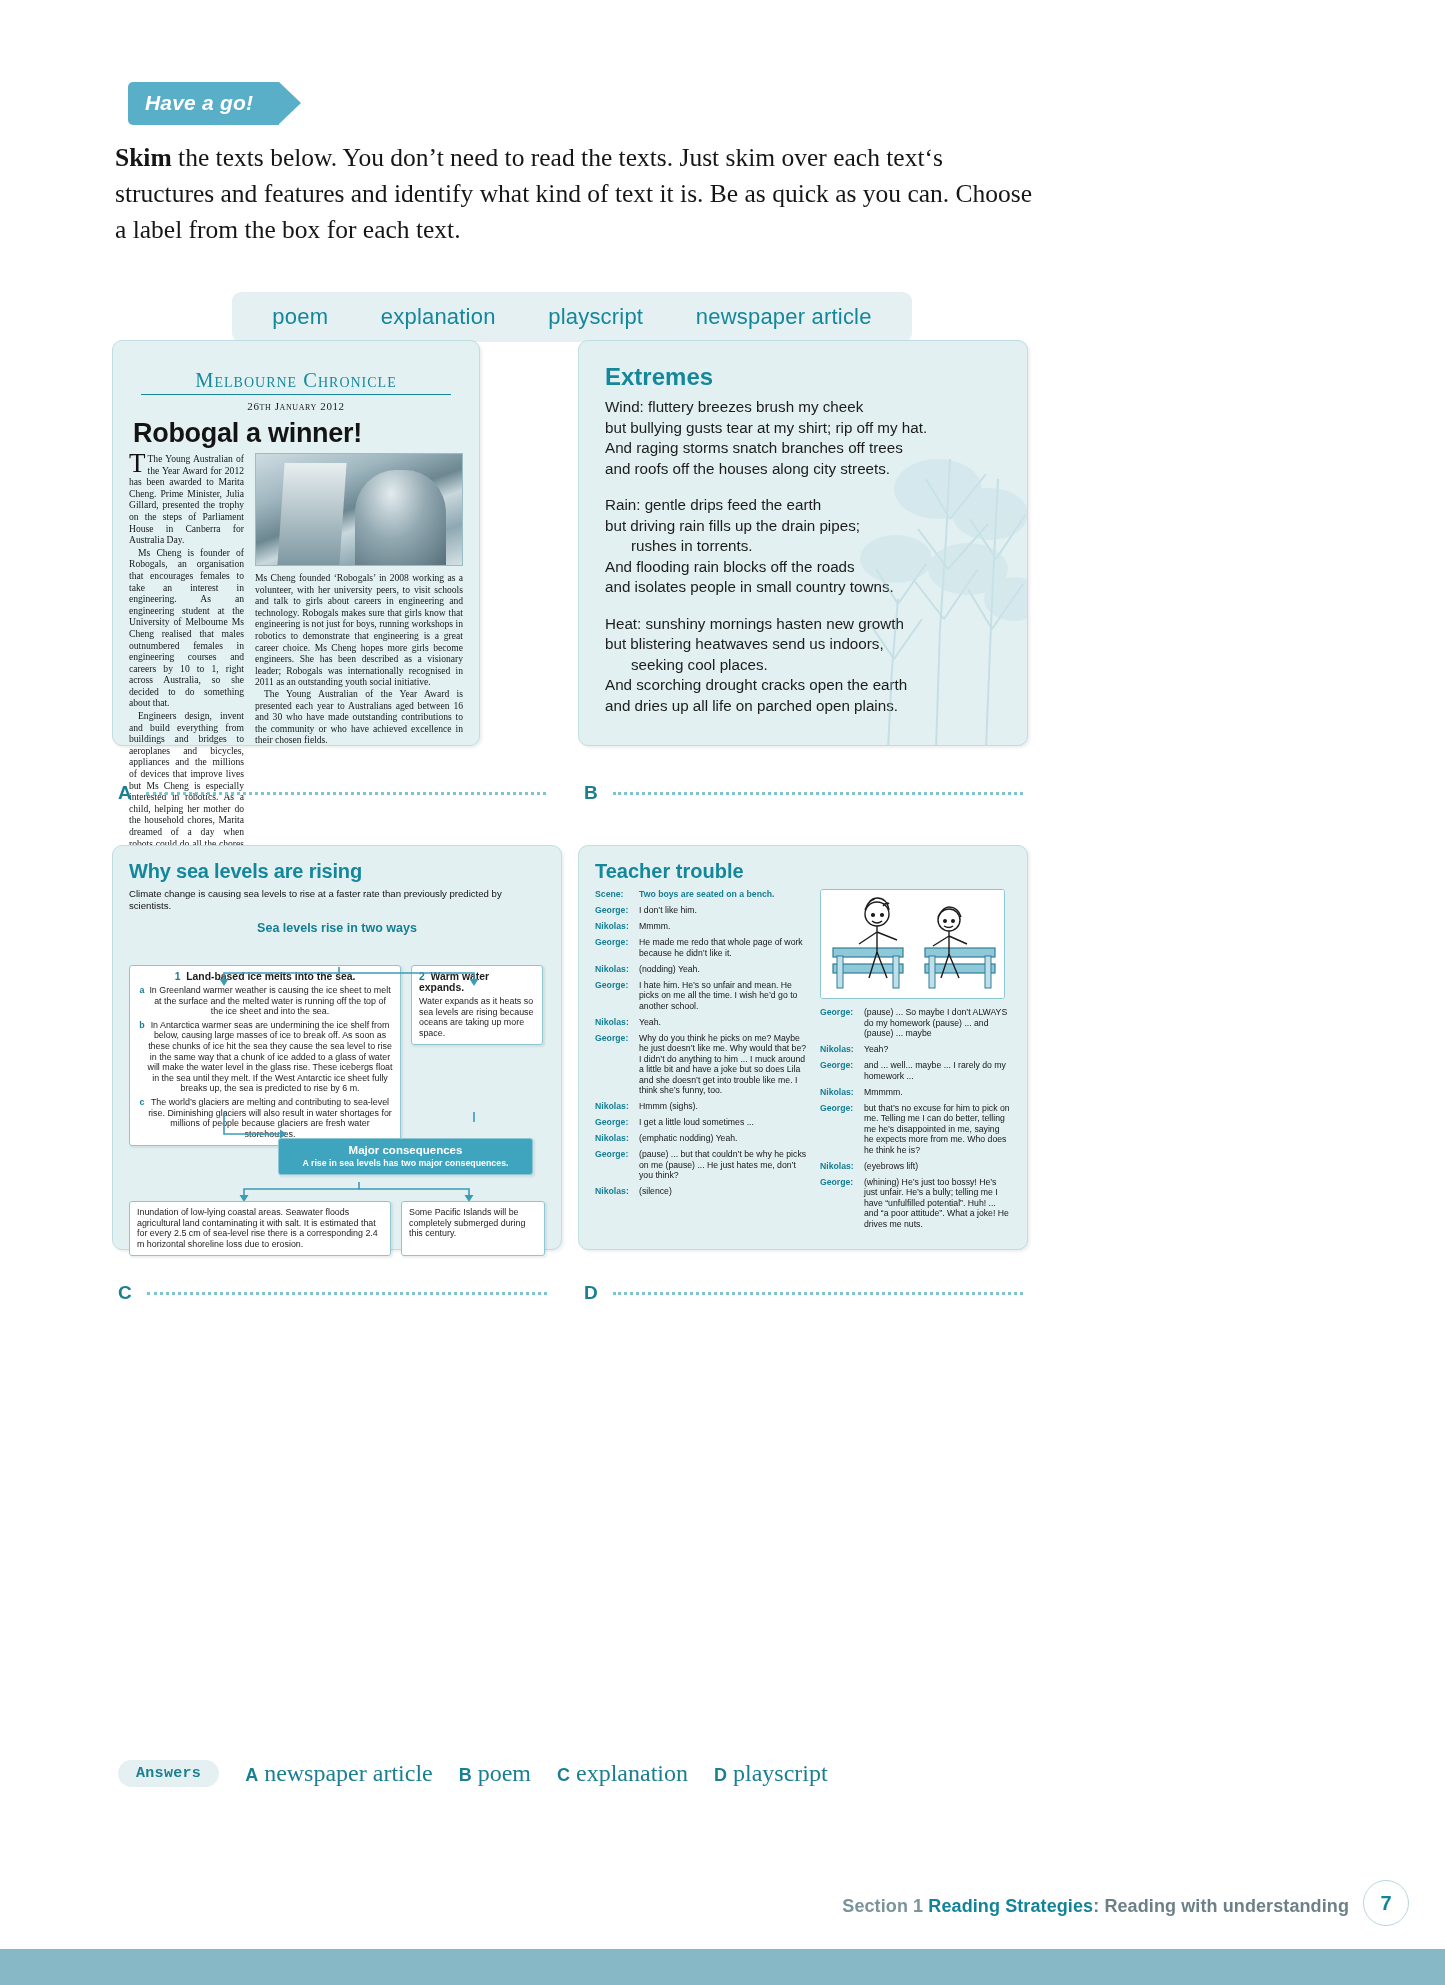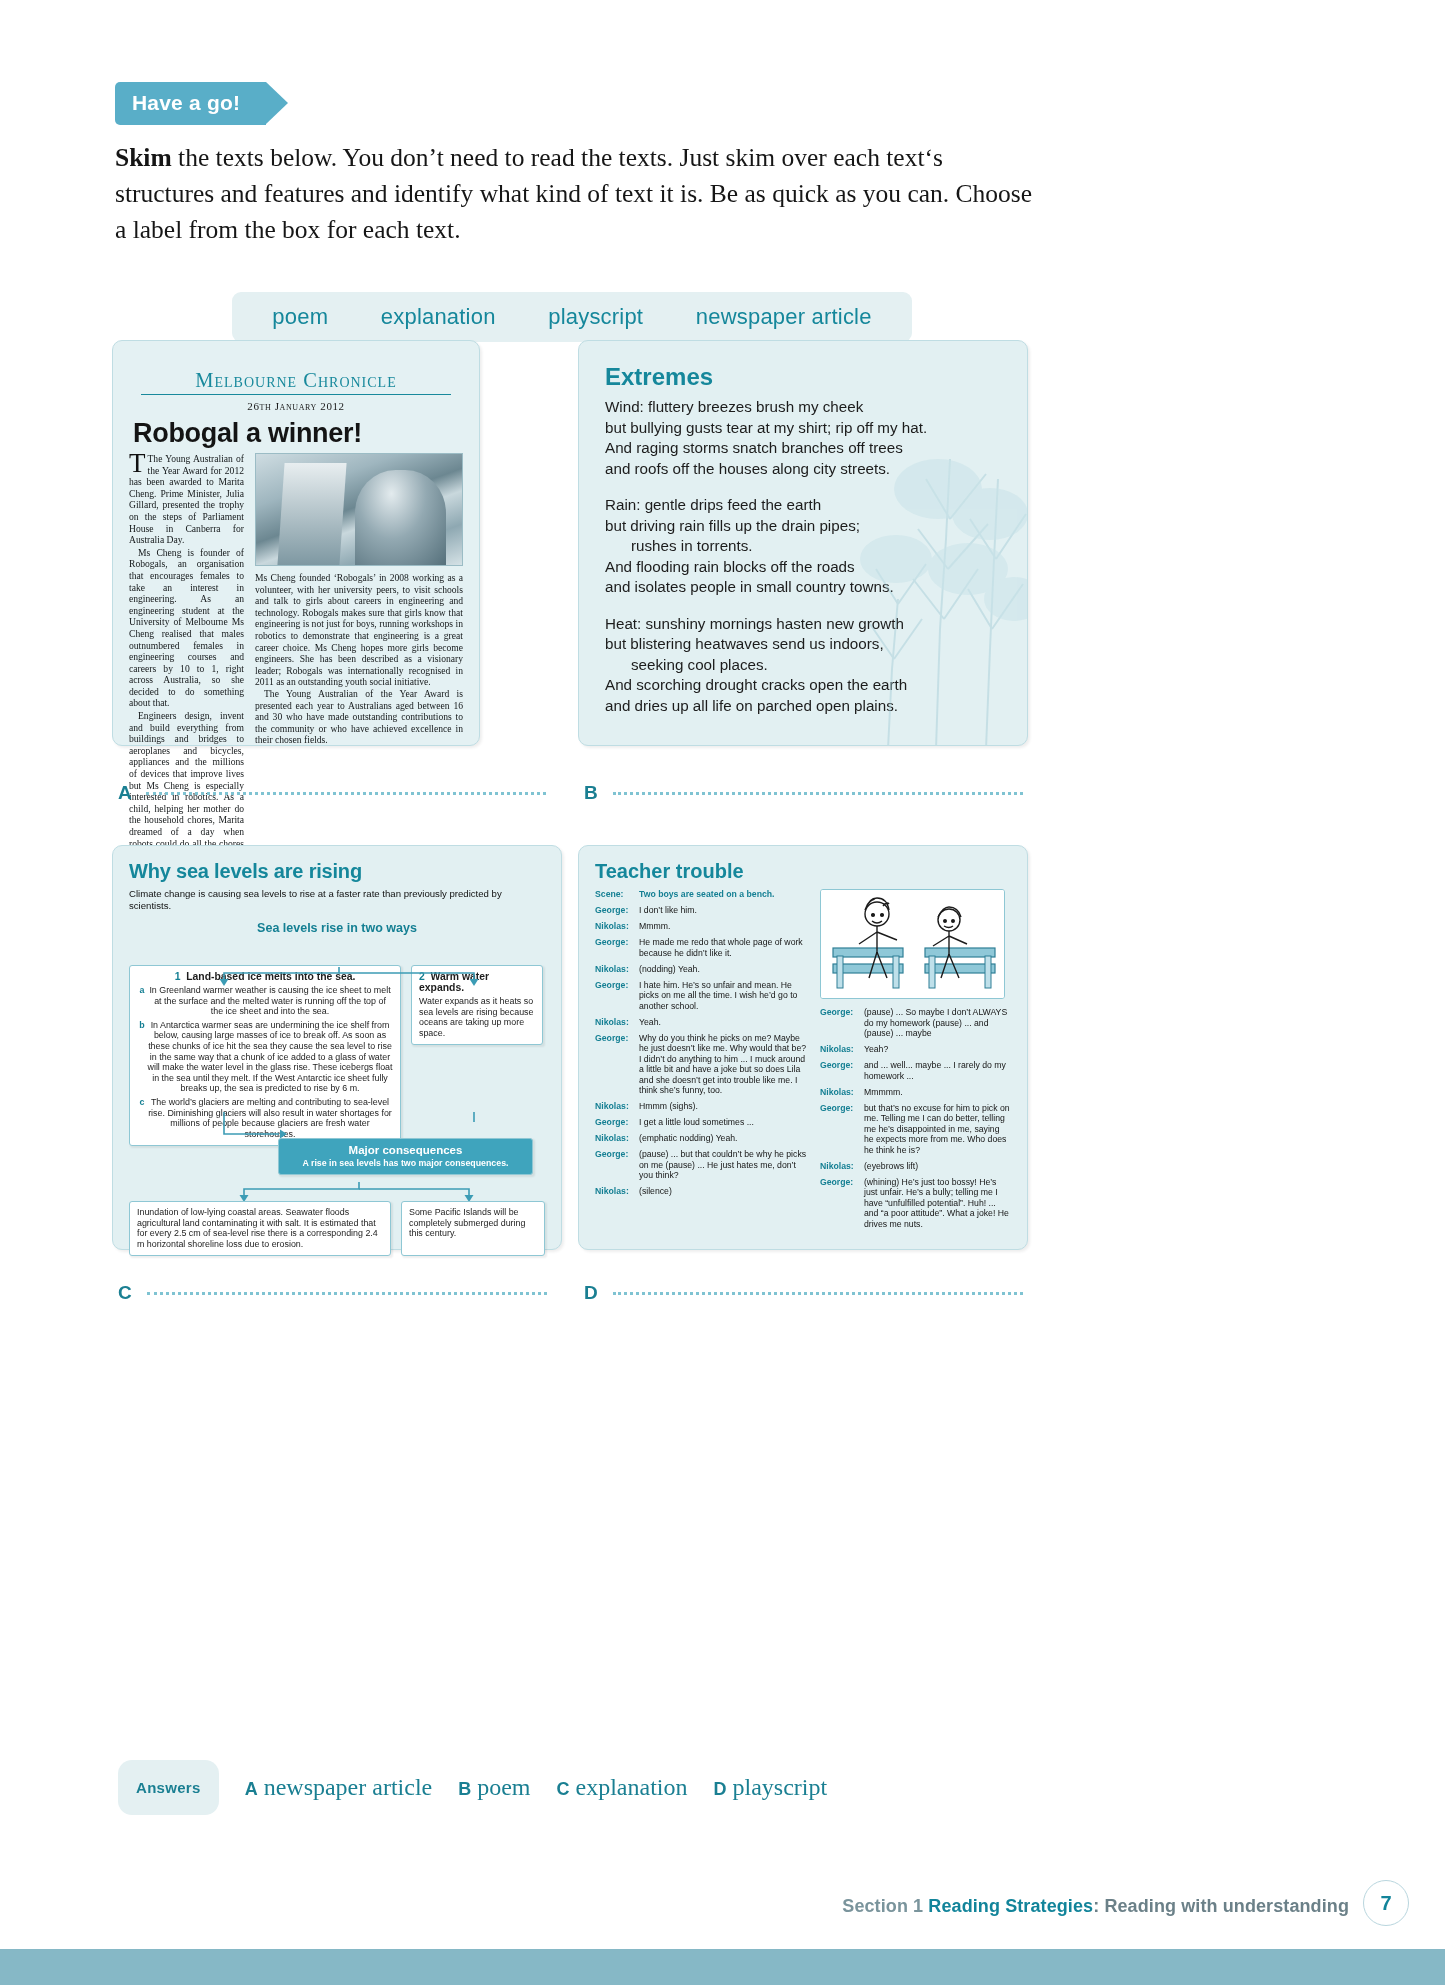--- a/index.html
+++ b/index.html
@@ -5,21 +5,21 @@
   * { box-sizing: border-box; margin: 0; padding: 0; }
   html, body {
     width: 1445px; height: 1985px;
     background: #ffffff;
     font-family: "Liberation Sans", sans-serif;
     overflow: hidden;
   }
   .page { position: relative; width: 1445px; height: 1985px; background:#fff; }
 
   
-  .haveago-wrap { position:absolute; left:115px; top:82px; }
+  .haveago-wrap { position:absolute; left:128px; top:82px;font-style:italic; }
   .haveago {
     position: relative; display:inline-block;
     background: #59aec8; color:#fff;
     font-weight: bold; font-size: 21px;
     padding: 9px 26px 10px 17px;
     border-radius: 5px 0 0 5px;
     letter-spacing: .2px;
   }
   .haveago::after {
     content:""; position:absolute; right:-22px; top:0;
@@ -171,21 +171,21 @@
   .pl.scene .what { color:#147f93; font-weight:bold; }
   .cartoon {
     width:185px; height:110px; background:#fff;
     border:1.4px solid #8ec7d4; border-radius:3px; overflow:hidden; position:relative;
   }
 
   
   .answers-wrap { position:absolute; left:118px; top:1760px; display:flex; align-items:center; gap:26px;}
   .answers-pill {
     background:#e4f0f2; color:#1a7f92; font-weight:bold; font-size:15px;
-    padding:19px 18px; border-radius:14px; letter-spacing:.3px;
+    padding:5px 18px; border-radius:14px; letter-spacing:.3px;font-family:Liberation Mono, monospace;
   }
   .ans-item { font-family:"Liberation Serif", serif; font-size:24px; color:#1a7f92; }
   .ans-item b { font-family:"Liberation Sans", sans-serif; font-size:18px; font-weight:bold; margin-right:6px;}
 
   
   .footer-text {
     position:absolute; right:96px; top:1896px;
     font-size:18px; font-weight:bold; color:#6f8b93; letter-spacing:.1px;
   }
   .footer-text .sec { color:#7a949c; }

